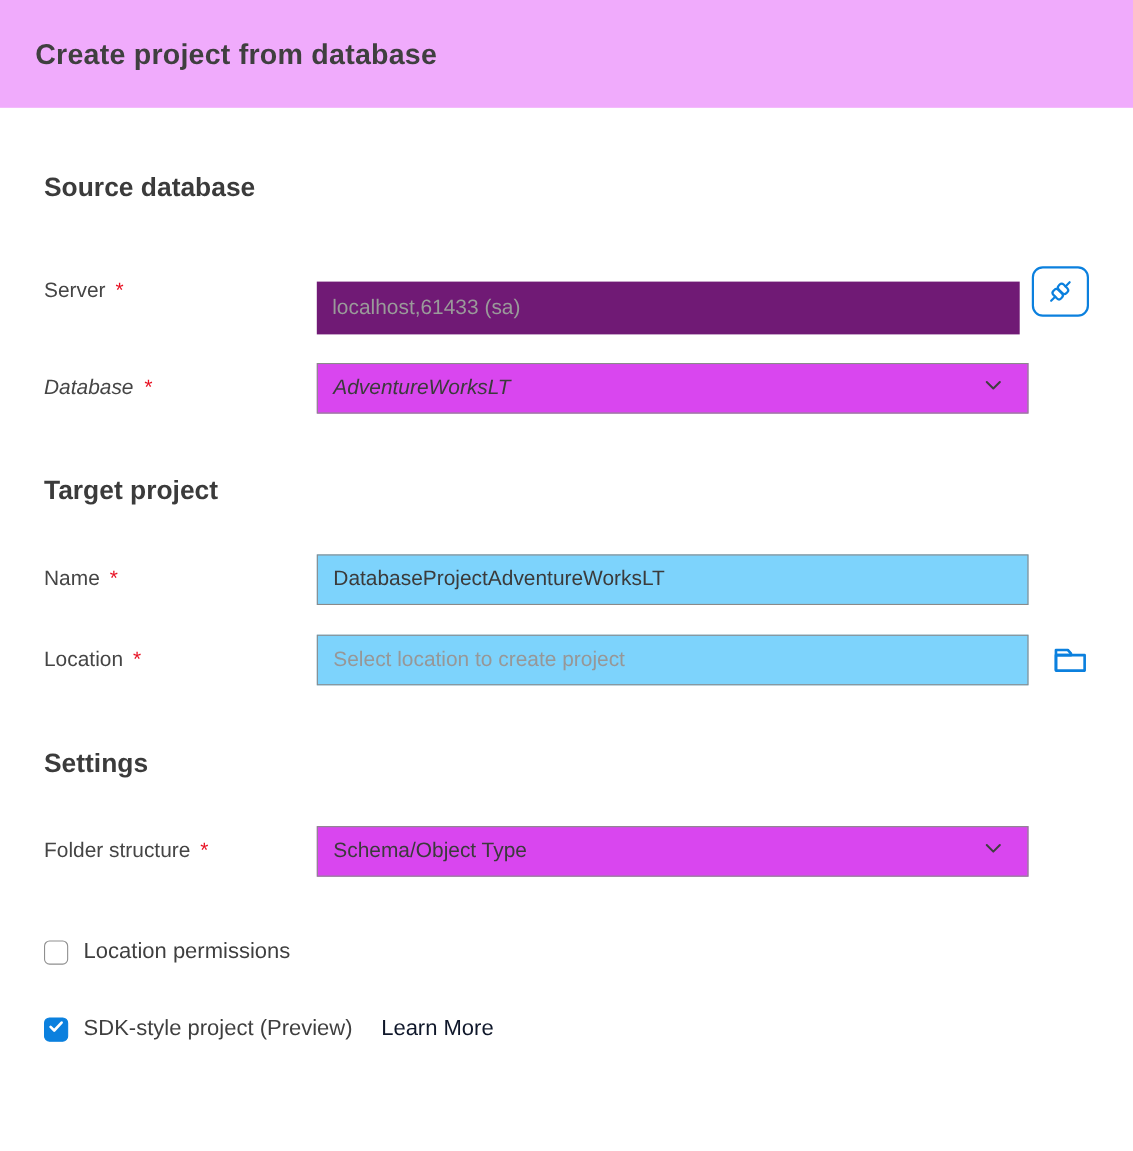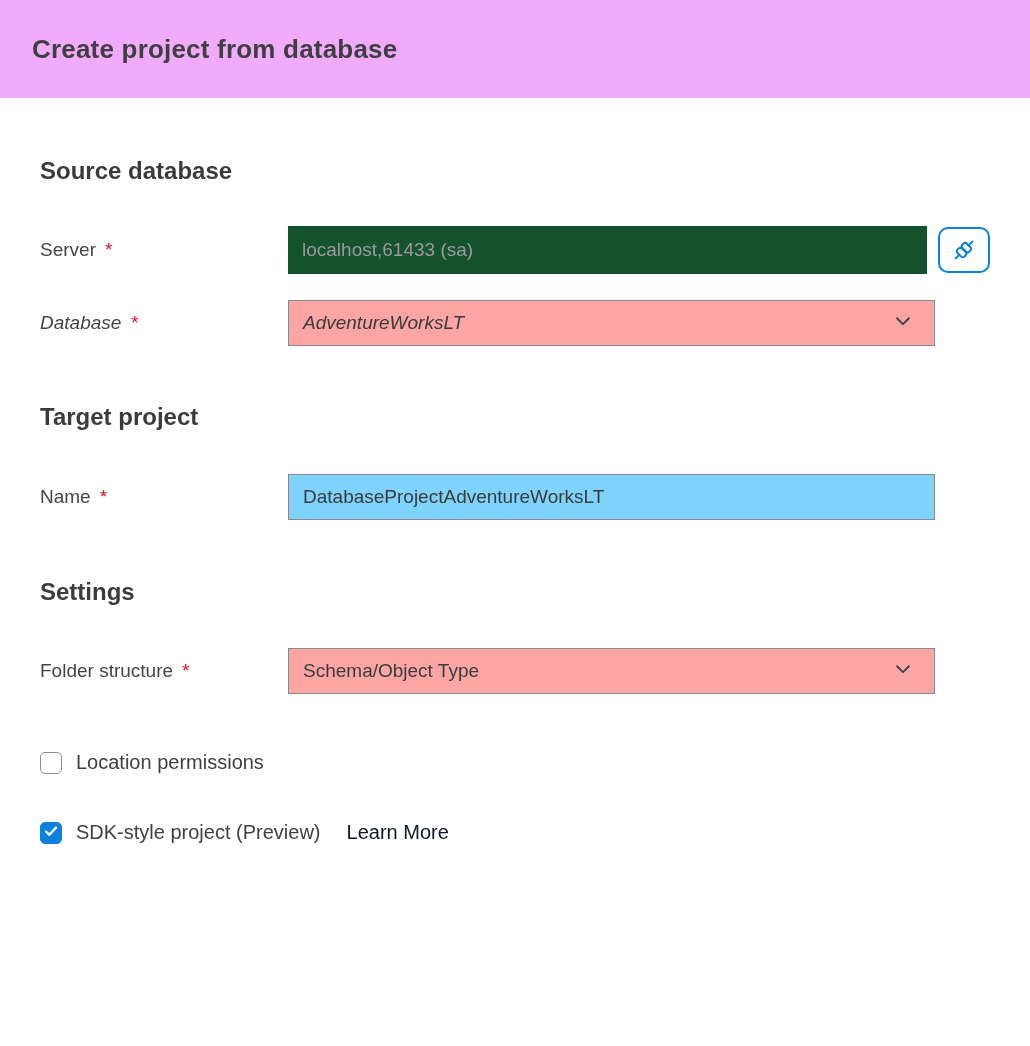--- a/index.html
+++ b/index.html
@@ -32,26 +32,26 @@
   .field-label{width:248px;font-size:19px;color:#454545;flex:0 0 auto;}
   .req{color:#e81123;margin-left:9px;font-size:19px;}
   .text-input{
     width:647px;height:46px;box-sizing:border-box;
     border:1.5px solid #8a8a8a;border-radius:0;
     font-family:inherit;font-size:19px;color:#3b3b3b;
     padding:0 14px;background:#7dd3fc;outline:none;
   }
   .text-input::placeholder{color:#979797;opacity:1;}
   .text-input:disabled{
-    background:#14532d;border:none;color:#9a9a9a;height:48px;
+    background:#701a75;border:none;color:#9a9a9a;height:48px;margin-top:30px;
     -webkit-text-fill-color:#9a9a9a;
   }
   .dropdown{
     width:647px;height:46px;box-sizing:border-box;
-    border:1.5px solid #8a8a8a;background:#fca5a5;
+    border:1.5px solid #8a8a8a;background:#d946ef;
     display:flex;align-items:center;justify-content:space-between;
     padding:0 14px;font-size:19px;color:#3b3b3b;cursor:pointer;
   }
   .chevron{flex:0 0 auto;margin-right:6px;}
   .icon-btn{
     width:53px;height:46px;box-sizing:border-box;
     border:2px solid #0b80de;border-radius:10px;background:#fff;
     display:flex;align-items:center;justify-content:center;
     margin-left:11px;cursor:pointer;padding:0;
   }
@@ -113,20 +113,32 @@
     </div>
   </div>
 
   <div class="section-heading h-target">Target project</div>
 
   <div class="row row-name">
     <div class="field-label"><span>Name</span><span class="req">*</span></div>
     <input class="text-input" type="text" value="DatabaseProjectAdventureWorksLT" style="">
   </div>
 
+  <div class="row row-location">
+    <div class="field-label"><span>Location</span><span class="req">*</span></div>
+    <input class="text-input" type="text" placeholder="Select location to create project" style="">
+    <button class="folder-btn">
+      <span style="display:flex;">
+        <svg width="34" height="32" viewBox="0 0 24 22" fill="none" stroke="#0b80de" stroke-width="1.7" stroke-linejoin="round">
+          <path d="M2.8 17.8 V4.6 h7.6 l2 2.1 v1.2 h-9.6"></path>
+          <rect x="2.8" y="7.9" width="18.4" height="9.9"></rect>
+        </svg>
+      </span>
+    </button>
+  </div>
 
   <div class="section-heading h-settings">Settings</div>
 
   <div class="row row-folder">
     <div class="field-label"><span>Folder structure</span><span class="req">*</span></div>
     <div class="dropdown">
       <span>Schema/Object Type</span>
       <span class="chevron">
         <svg width="22" height="22" viewBox="0 0 24 24" fill="none" stroke="#3f3f3f" stroke-width="2" stroke-linecap="round" stroke-linejoin="round">
           <polyline points="5.5,9 12,15.5 18.5,9"></polyline>

